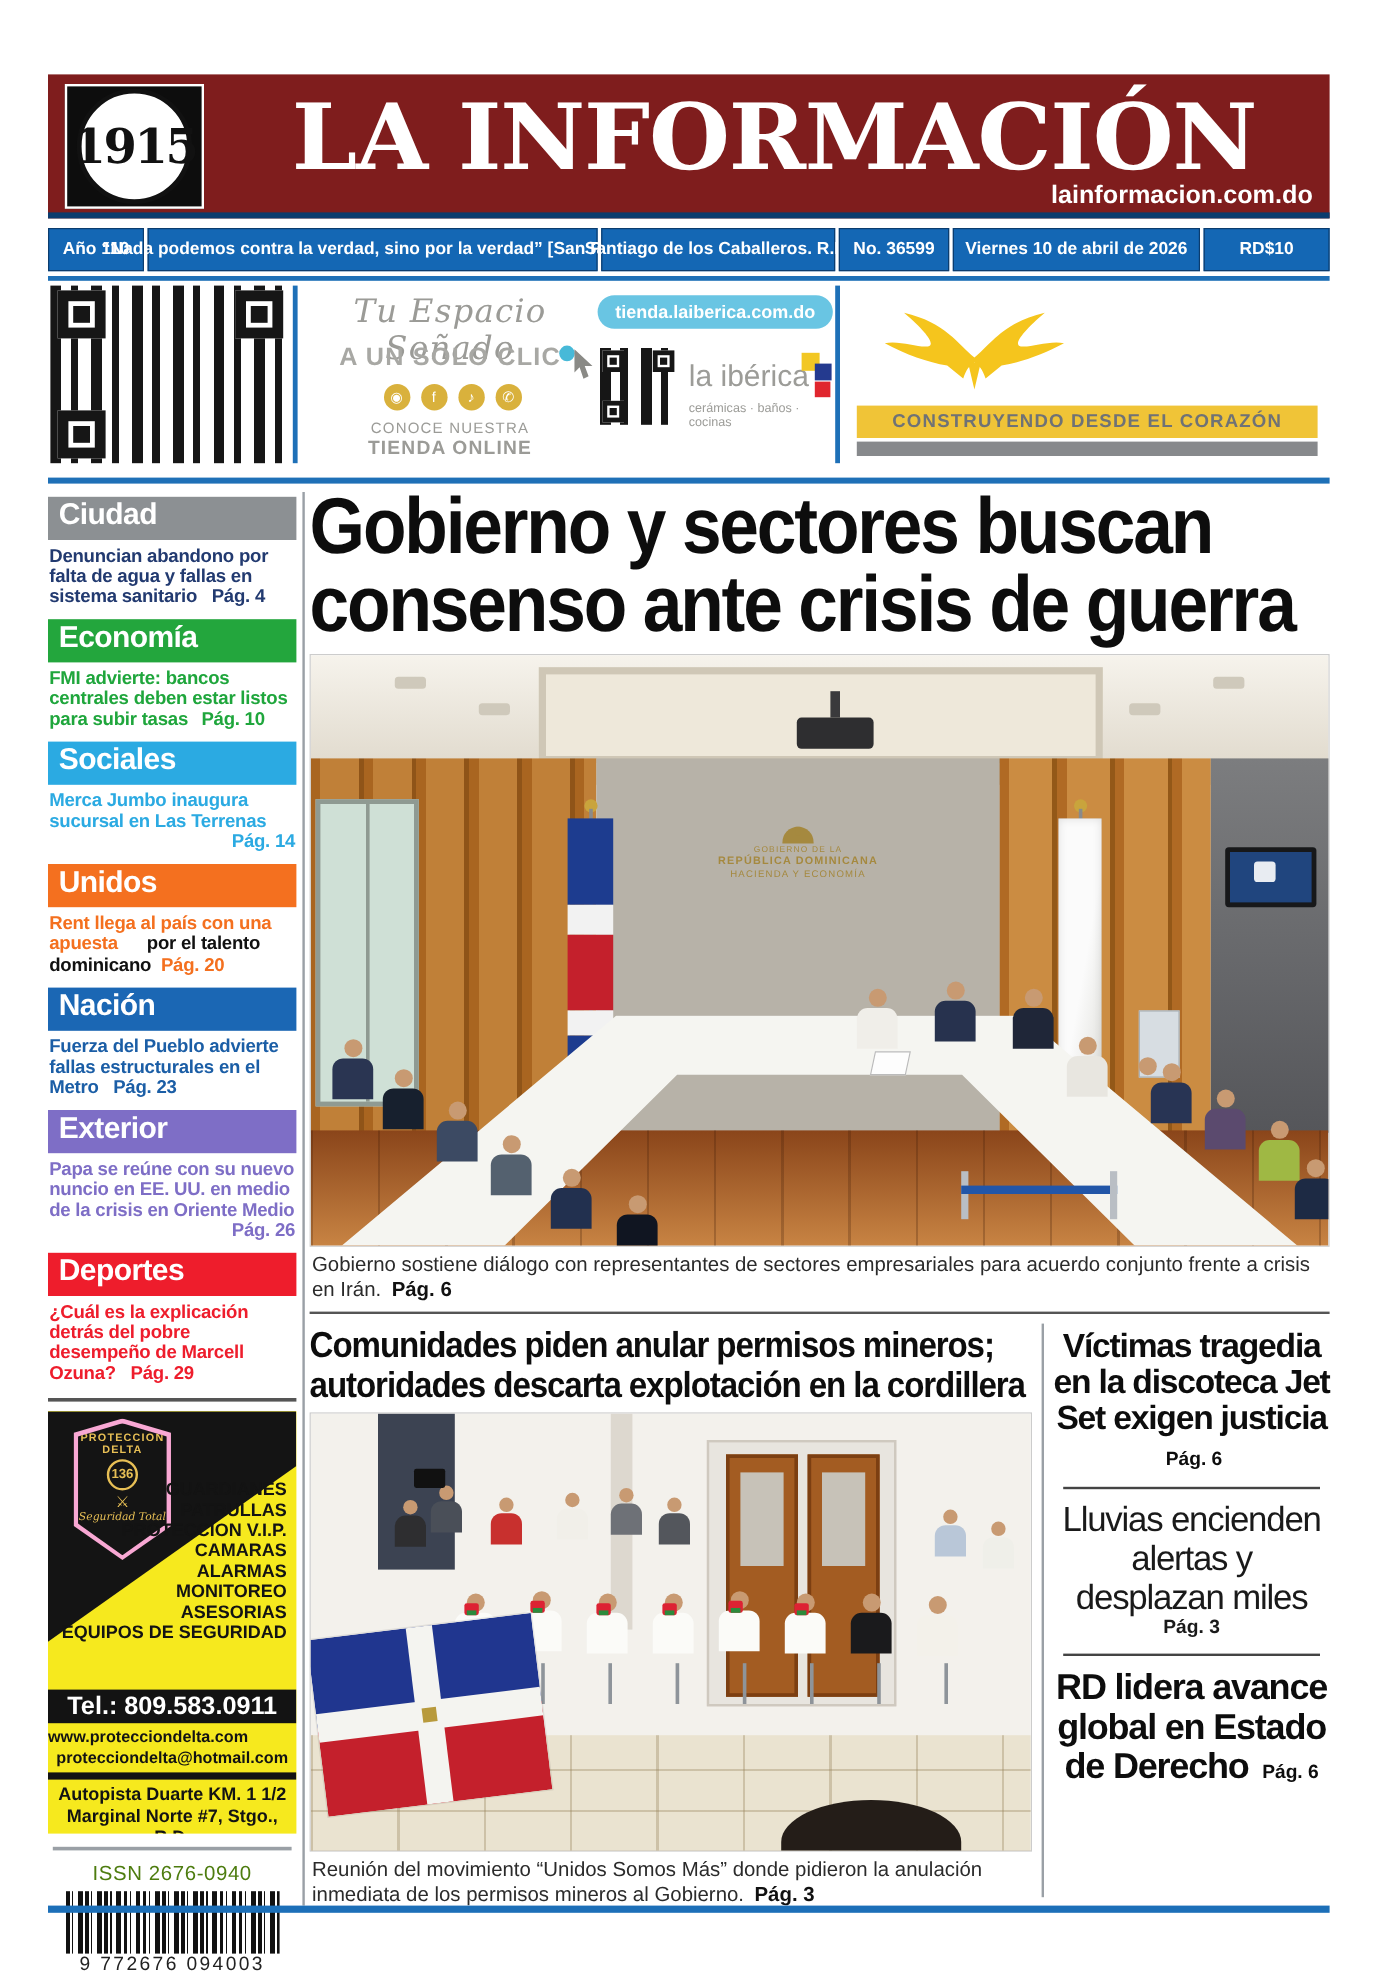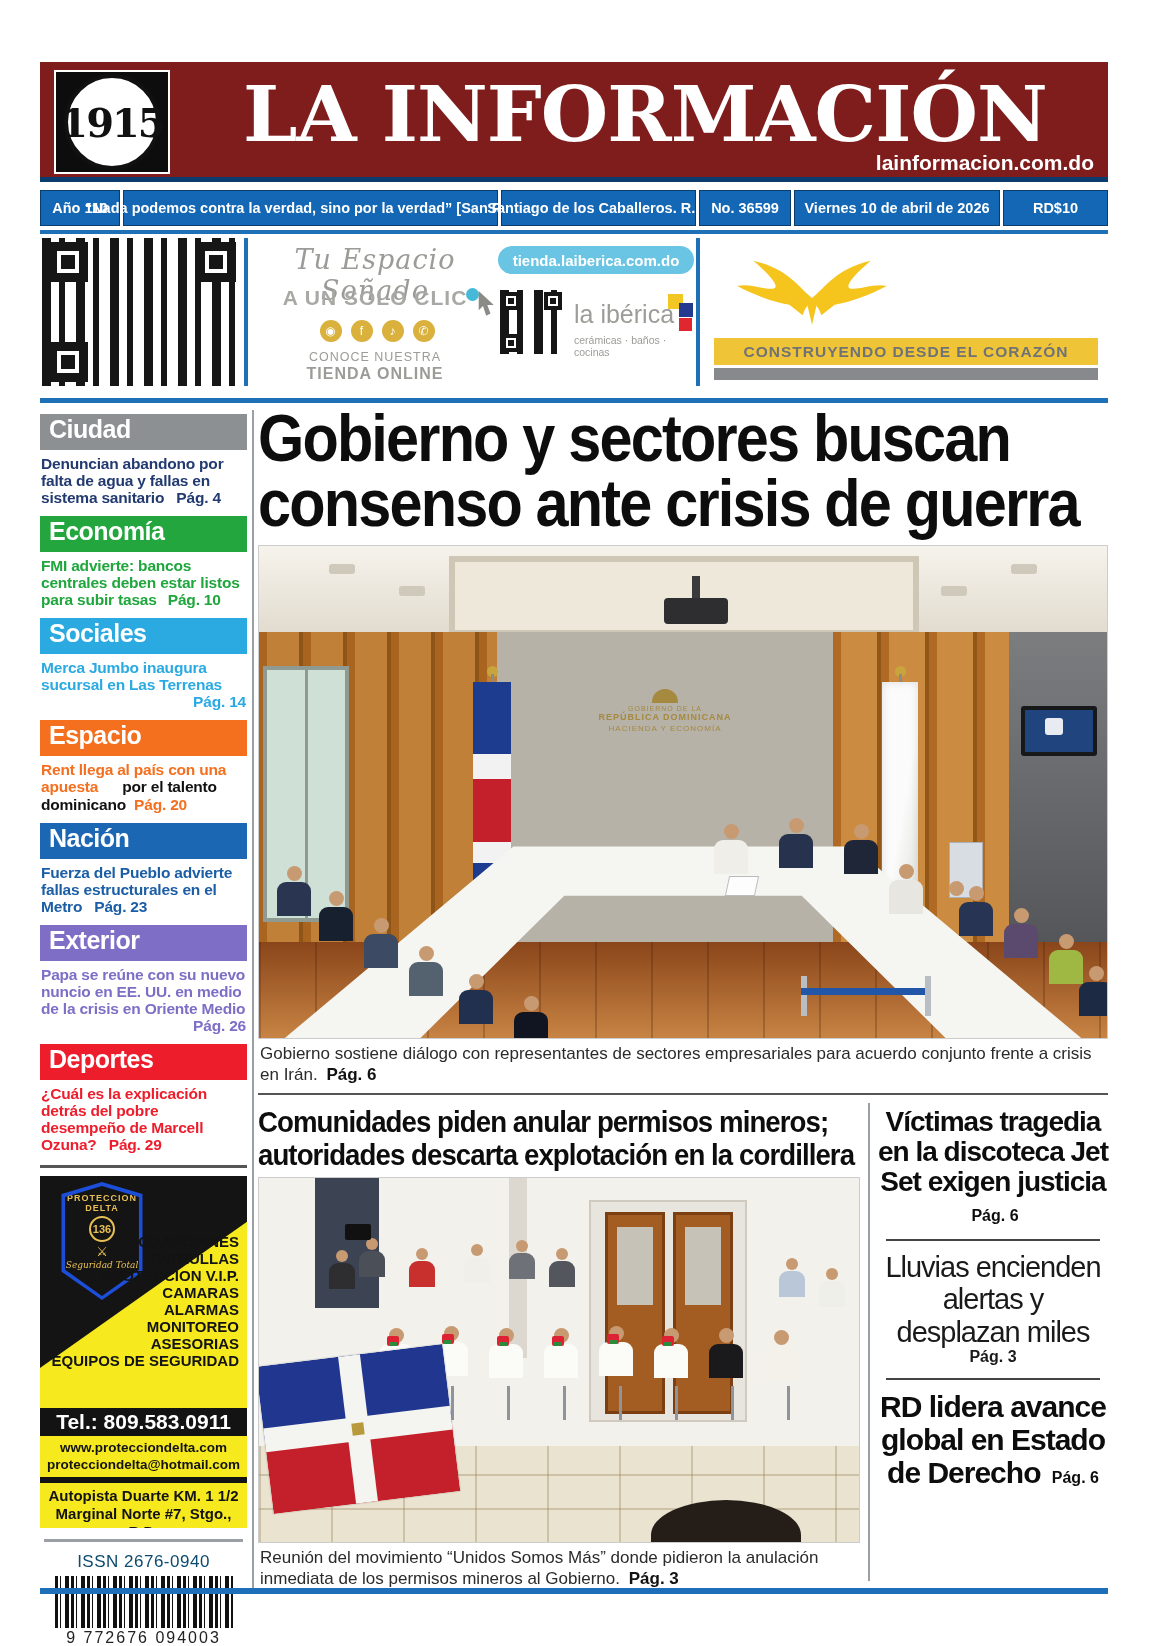--- a/index.html
+++ b/index.html
@@ -96,43 +96,43 @@
   .h-exterior{background:#7e6ec6;} .t-exterior{color:#7e6ec6;}
   .h-deportes{background:#ee1d2c;} .t-deportes{color:#ee1d2c;}
   .pg-right { display:block; text-align:right; }
   .t-black { color:#111; }
   .side-div { height:3px; background:#555; margin:10px 0 8px 0; }
 
   
   .delta { position:relative; width:207px; height:352px; background:#f6e91e; overflow:hidden; }
   .delta-black { position:absolute; left:0; top:0; width:100%; height:240px; background:#141414;
     clip-path:polygon(0 0, 100% 0, 100% 19%, 0 80%); }
-  .shield { position:absolute; left:16px; top:6px; width:92px; height:118px; background:#1d4ed8;
+  .shield { position:absolute; left:16px; top:6px; width:92px; height:118px; background:#f9a8d4;
     clip-path:polygon(50% 100%, 94% 76%, 94% 10%, 50% 0, 6% 10%, 6% 76%); }
   .shield-in { position:absolute; inset:4px; background:#141414;
     clip-path:polygon(50% 100%, 94% 76%, 94% 10%, 50% 0, 6% 10%, 6% 76%);
     display:flex; flex-direction:column; align-items:center; padding-top:7px; }
   .shield-in .s1 { color:#e7bf55; font-size:9px; font-weight:bold; letter-spacing:1px; }
   .shield-in .s136 { width:26px; height:26px; border:2px solid #e7bf55; border-radius:50%;
     color:#e7bf55; font-size:11px; font-weight:bold; display:flex; align-items:center; justify-content:center; margin:3px 0; }
   .shield-in .sword { color:#e7bf55; font-size:13px; line-height:1; }
   .shield-in .s2 { color:#e7bf55; font-family:"DejaVu Serif", serif; font-style:italic; font-size:9px; margin-top:2px; }
   .delta-services { position:absolute; right:8px; top:58px; text-align:right;
     font-weight:bold; font-size:15px; line-height:1.13; color:#131313; }
   .delta-tel { position:absolute; left:0; top:232px; width:100%; height:28px; background:#131313;
     color:#fff; font-weight:bold; font-size:21px; display:flex; align-items:center; justify-content:center; }
-  .delta-web { position:absolute; left:0; top:264px; width:100%; text-align:center; font-weight:bold; font-size:13.5px; color:#131313; }
+  .delta-web { position:absolute; left:0; top:264px; width:100%; text-align:left; font-weight:bold; font-size:13.5px; color:#131313; }
   .delta-mail { position:absolute; left:0; top:281px; width:100%; text-align:center; font-weight:bold; font-size:13.5px; color:#131313; }
   .delta-hr { position:absolute; left:0; top:301px; width:100%; height:6px; background:#131313; }
   .delta-addr { position:absolute; left:0; top:311px; width:100%; text-align:center; font-weight:bold; font-size:15px; line-height:1.2; color:#131313; }
   .side-div2 { height:3px; background:#9aa0a6; margin:11px 4px 10px 4px; }
 
   
   .issn { text-align:center; }
-  .issn-label { font-size:17px; color:#0c4a6e; letter-spacing:0.5px; }
+  .issn-label { font-size:17px; color:#4d7c0f; letter-spacing:0.5px; }
   .barcode { margin:4px auto 0 auto; width:178px; height:52px;
     background:repeating-linear-gradient(90deg,#111 0 3px, #fff 3px 5px, #111 5px 6px, #fff 6px 10px, #111 10px 14px, #fff 14px 16px); }
   .barcode-digits { font-size:16px; color:#222; letter-spacing:2px; margin-top:1px; }
 
   
   .main { position:absolute; left:258px; top:406px; width:850px; }
   .hl1 { font-size:66px; line-height:0.98; font-weight:bold; color:#0d0d0d; letter-spacing:-2px;
     transform:scaleX(0.9); transform-origin:0 0; white-space:nowrap; }
   .photo { position:relative; overflow:hidden; border:1px solid #ccc; }
   .photo1 { width:850px; height:494px; margin-top:10px; }
@@ -340,21 +340,21 @@
       <span>FMI advierte: bancos centrales deben estar listos para subir tasas</span>
       <span style="margin-left:7px;">Pág. 10</span>
     </div>
 
     <div class="sec-hdr h-sociales">Sociales</div>
     <div class="sec-teaser t-sociales">
       <span>Merca Jumbo inaugura sucursal en Las Terrenas</span>
       <span class="pg-right">Pág. 14</span>
     </div>
 
-    <div class="sec-hdr h-mirador">Espacio</div>
+    <div class="sec-hdr h-mirador">Unidos</div>
     <div class="sec-teaser t-mirador">
       <span>Rent llega al país con una apuesta</span>
       <span class="t-black" style="margin-left:20px;">por el talento dominicano</span>
       <span style="margin-left:4px;">Pág. 20</span>
     </div>
 
     <div class="sec-hdr h-nacion">Nación</div>
     <div class="sec-teaser t-nacion">
       <span>Fuerza del Pueblo advierte fallas estructurales en el Metro</span>
       <span style="margin-left:8px;">Pág. 23</span>

